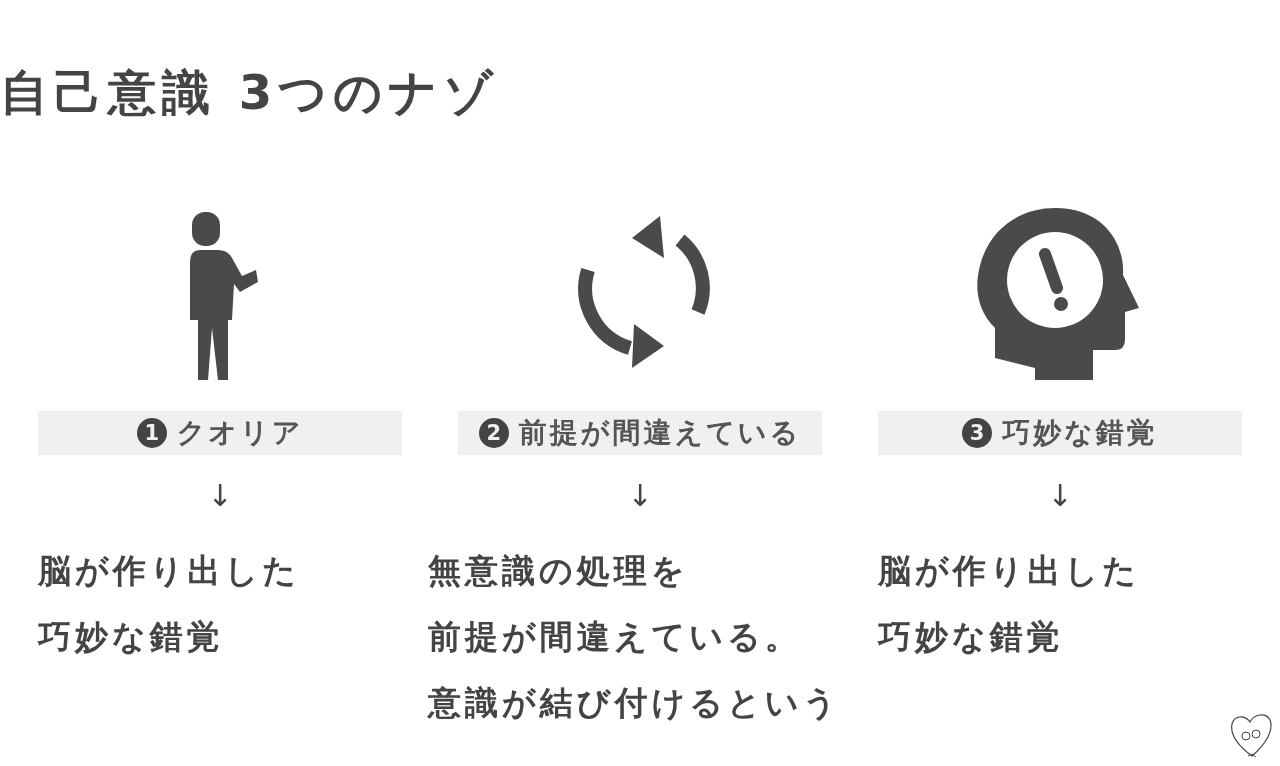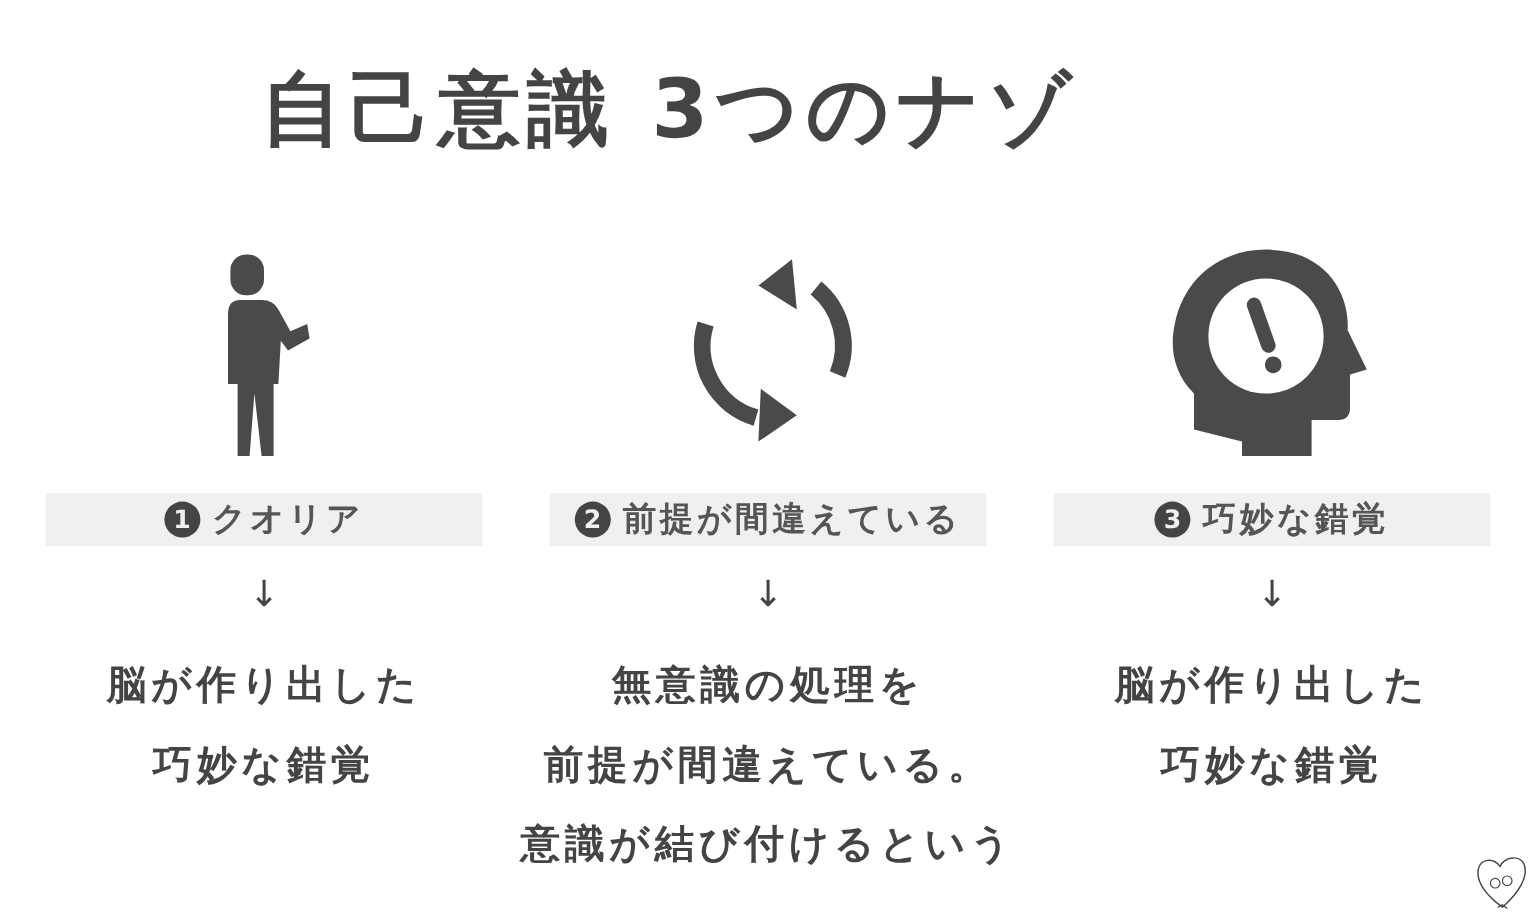--- a/index.html
+++ b/index.html
@@ -1,41 +1,41 @@
 <!DOCTYPE html>
 <html><head>
 <meta charset="utf-8">
 <style>
   html, body { margin: 0; padding: 0; }
   body {
     width: 1280px; height: 766px; background: #ffffff; position: relative; overflow: hidden;
     font-family: "DejaVu Sans", "Liberation Sans", sans-serif; color: #444444;
   }
   .title {
-    position: absolute; left: 0; top: 52px; width: 1116px; text-align: center;
-    font-size: 68px; font-weight: bold; color: #444444; letter-spacing: 6px; line-height: 80px;
+    position: absolute; left: 0; top: 52px; width: 1116px; 
+    font-size: 48px; font-weight: bold; color: #444444; letter-spacing: 6px; line-height: 80px;
   }
   .col { position: absolute; top: 0; width: 364px; height: 766px; }
   .col-1 { left: 38px; }
   .col-2 { left: 458px; }
   .col-3 { left: 878px; }
   .icon-wrap { position: absolute; left: 0; width: 364px; top: 195px; height: 195px; display: flex; justify-content: center; align-items: center; }
   .label-bar {
     position: absolute; top: 411px; left: 0; width: 364px; height: 44px; background: #f0f0f0;
     display: flex; justify-content: center; align-items: center; gap: 10px;
     font-size: 28px; font-weight: bold; color: #555555; letter-spacing: 3px;
   }
   .num-badge {
     width: 30px; height: 30px; border-radius: 50%; background: #444444; color: #f0f0f0;
     font-size: 21px; font-weight: bold; display: flex; align-items: center; justify-content: center; letter-spacing: 0;
   }
   .arrow { position: absolute; top: 476px; left: 0; width: 364px; text-align: center; font-size: 30px; color: #444444; line-height: 40px; }
-  .desc { position: absolute; top: 538px; left: 0; width: 364px; text-align: center; font-size: 33px; font-weight: bold; color: #444444; letter-spacing: 4px; line-height: 66px; }
+  .desc { position: absolute; top: 538px; left: 0; width: 364px; text-align: left; font-size: 33px; font-weight: bold; color: #444444; letter-spacing: 4px; line-height: 66px; }
   .desc div { white-space: nowrap; }
-  .col-2 .desc { left: -30px; width: 424px; }
+  .col-2 .desc { left: -30px; width: 424px; font-family: Liberation Serif, serif; }
   .logo { position: absolute; left: 1228px; top: 710px; width: 48px; height: 52px; }
 </style>
 </head>
 <body>
 
 <div class="title">自己意識 3つのナゾ</div>
 
 <div class="col col-1">
   <div class="icon-wrap">
     <svg width="100" height="190" viewBox="0 0 100 190">

